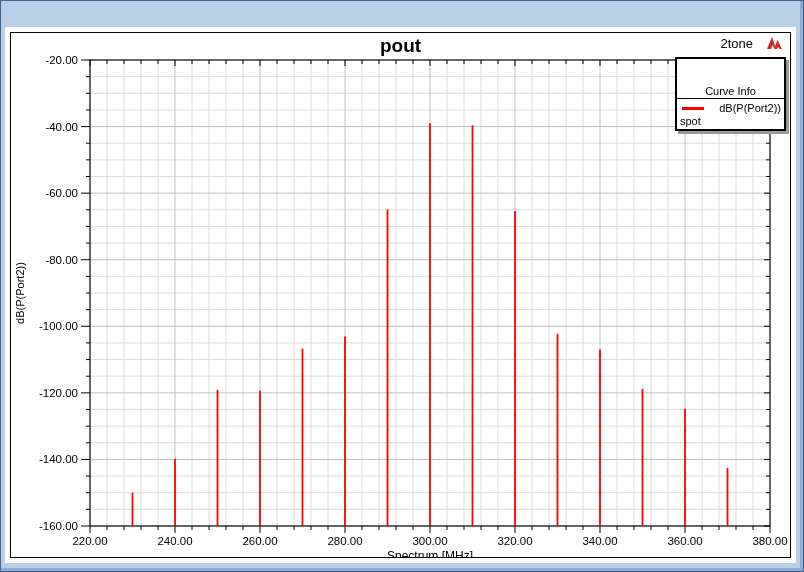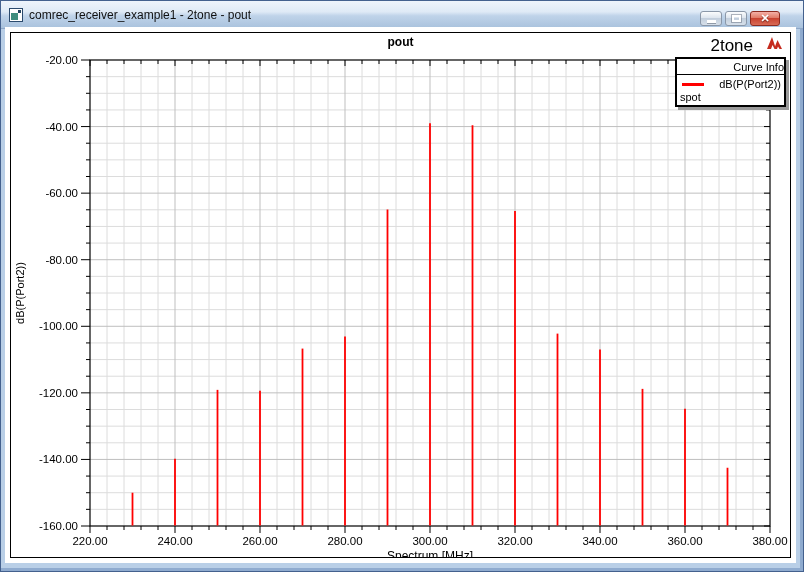--- a/index.html
+++ b/index.html
@@ -18,57 +18,39 @@
   .wbtn.min,.wbtn.max{width:22px;}
   .wbtn.close{width:30px;border-color:#8e2b20;background:linear-gradient(#f4b0a6,#e07a67 45%,#c94331 50%,#d96a55);}
   .glyph-min{position:absolute;left:6px;top:8px;width:9px;height:3px;background:#fff;box-shadow:0 1px 0 rgba(90,100,115,.55);}
   .glyph-max{position:absolute;left:6px;top:3px;width:9px;height:7px;border:2px solid #fff;box-sizing:border-box;box-shadow:0 0 0 1px rgba(90,100,115,.45);}
   .glyph-close{position:absolute;left:0;top:0;width:100%;height:100%;color:#fff;font-size:11px;font-weight:bold;
     text-align:center;line-height:13px;text-shadow:0 1px 1px rgba(80,20,10,.7);}
   
   .sheet{position:absolute;left:9px;top:31px;width:781px;height:526px;background:#fff;border:1px solid #000;
     box-shadow:0 0 0 5px #fff;box-sizing:border-box;}
   .plot-svg{position:absolute;left:0;top:0;}
-  .plot-title{position:absolute;left:0;top:2px;width:100%;text-align:center;font-size:12px;font-weight:bold;color:#000;}
-  .design-name{position:absolute;right:37px;top:3px;font-size:17px;color:#000;}
+  .plot-title{position:absolute;left:0;top:2px;width:100%;text-align:center;font-size:19px;font-weight:bold;color:#000;}
+  .design-name{position:absolute;right:37px;top:3px;font-size:13px;color:#000;}
   .logo{position:absolute;left:755px;top:3px;width:17px;height:14px;}
   .ylabel{position:absolute;left:-51px;top:254px;width:120px;text-align:center;font-size:11px;color:#000;
     transform:rotate(-90deg);transform-origin:center;}
   
   .legend{position:absolute;left:664px;top:24px;width:111px;background:#fff;border:2px solid #000;
     box-sizing:border-box;box-shadow:3px 3px 0 #9a9a9a;font-size:11px;color:#000;}
-  .legend-header{border-bottom:1px solid #000;text-align:right;padding:2px 0 1px 0;}
+  .legend-header{border-bottom:1px solid #000;text-align:center;padding:2px 0 1px 0;margin-top:24px;}
   .legend-row{display:flex;align-items:center;padding:3px 3px 0 5px;}
   .legend-swatch{width:22px;height:3px;background:#ff0000;flex:0 0 auto;}
   .legend-trace{flex:1;text-align:right;white-space:nowrap;}
   .legend-sweep{padding:1px 1px 2px 3px;}
 </style>
 </head>
 <body>
 
 <div class="window">
 
-  <div class="titlebar">
-    <div class="win-icon">
-      <div class="inner"></div>
-      <div class="dot"></div>
-    </div>
-    <div class="win-title">comrec_receiver_example1 - 2tone - pout</div>
-    <div class="win-buttons">
-      <div class="wbtn min">
-        <div class="glyph-min"></div>
-      </div>
-      <div class="wbtn max">
-        <div class="glyph-max"></div>
-      </div>
-      <div class="wbtn close">
-        <div class="glyph-close">✕</div>
-      </div>
-    </div>
-  </div>
 
   <div class="sheet">
 
     <svg id="plot-svg" class="plot-svg" width="779" height="524" viewBox="0 0 779 524">
         <line x1="96" y1="27" x2="96" y2="493" stroke="#dcdcdc" stroke-width="1"></line>
         <line x1="113" y1="27" x2="113" y2="493" stroke="#dcdcdc" stroke-width="1"></line>
         <line x1="130" y1="27" x2="130" y2="493" stroke="#dcdcdc" stroke-width="1"></line>
         <line x1="147" y1="27" x2="147" y2="493" stroke="#dcdcdc" stroke-width="1"></line>
         <line x1="181" y1="27" x2="181" y2="493" stroke="#dcdcdc" stroke-width="1"></line>
         <line x1="198" y1="27" x2="198" y2="493" stroke="#dcdcdc" stroke-width="1"></line>

